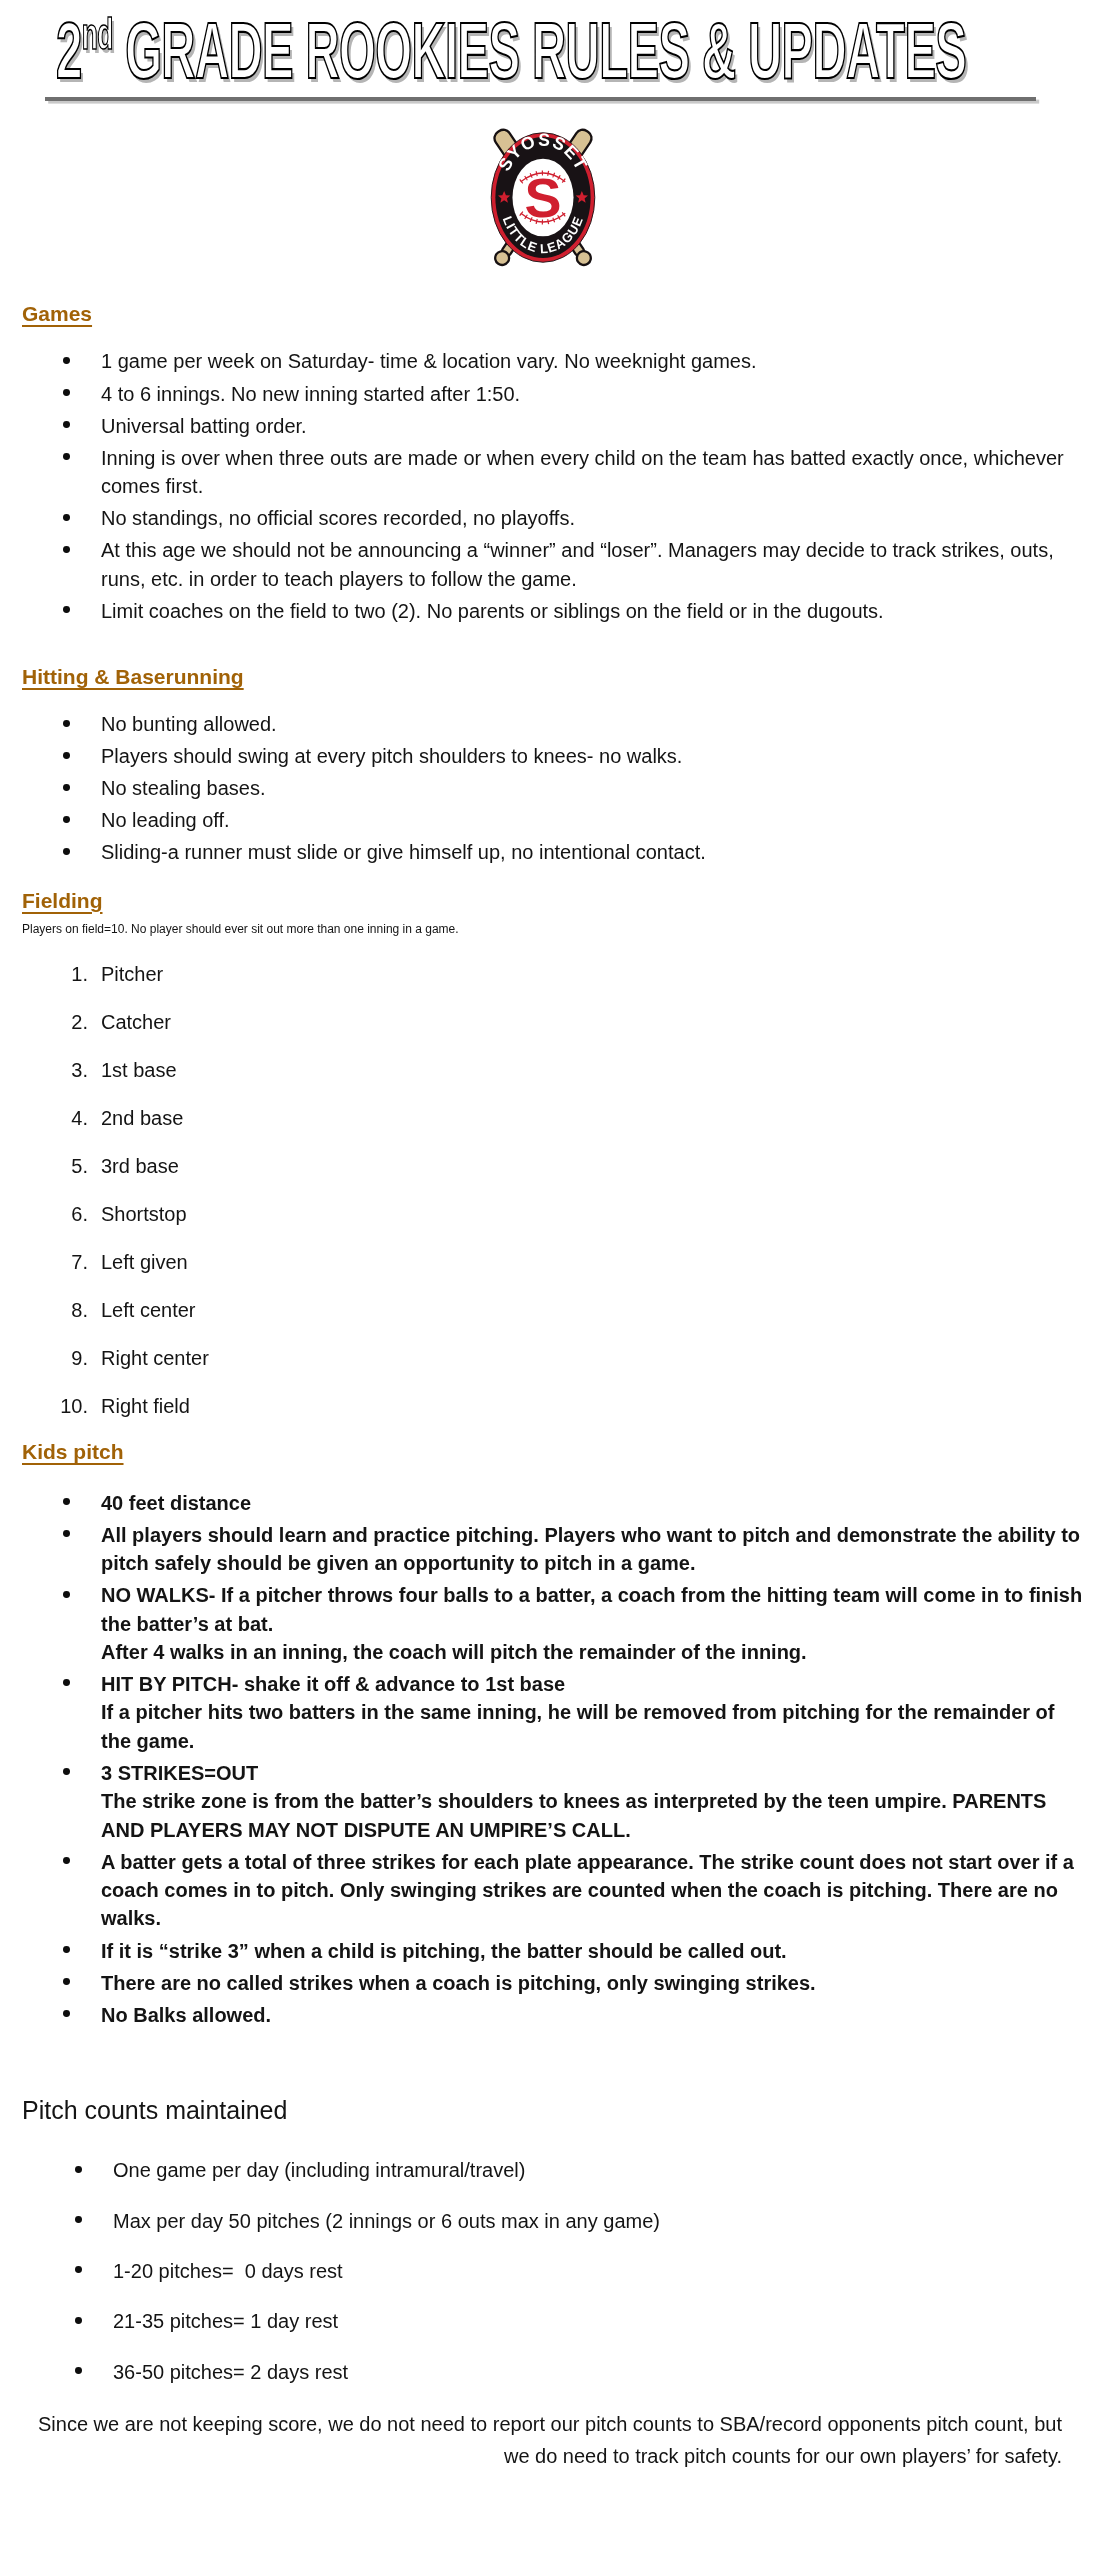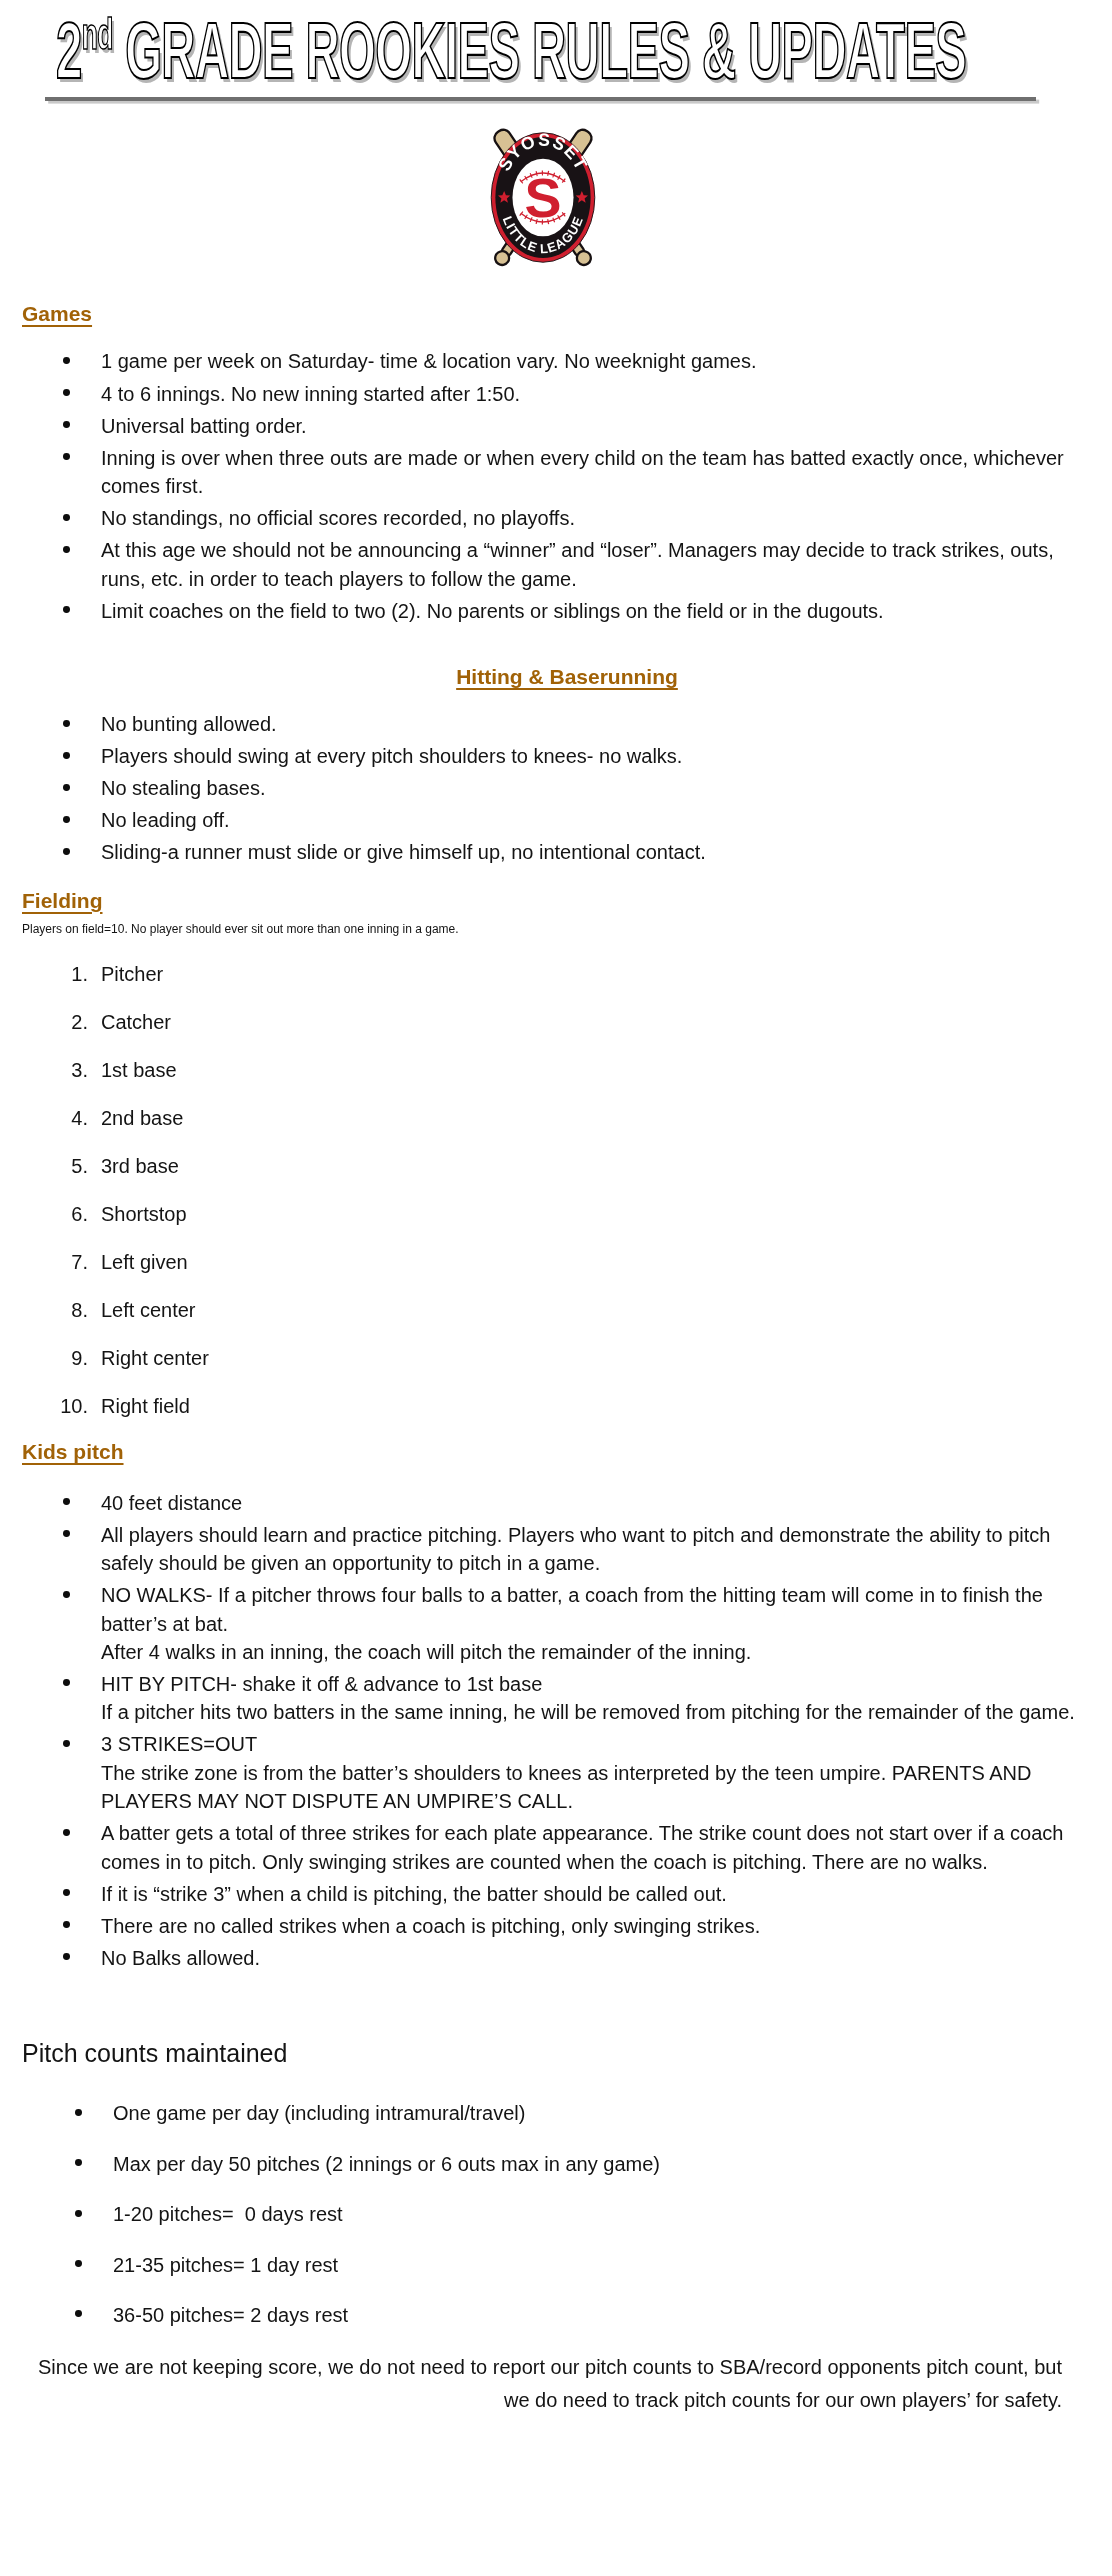--- a/index.html
+++ b/index.html
@@ -50,21 +50,21 @@
   h2 {
     margin:0 0 0 22px;
     font-size:21px;
     font-weight:700;
     color:#a16207;
     text-decoration:underline;
     text-decoration-thickness:1.6px;
     text-underline-offset:3.7px;
   }
   section.games   h2 { margin-top:21px; }
-  section.hitting h2 { margin-top:40px;text-align:center; }
+  section.hitting h2 { margin-top:40px; }
   section.fielding h2 { margin-top:22px; }
   section.kids    h2 { margin-top:9.5px; }
   .intro { font-size:12px; margin:8.5px 32px 0 22px; line-height:1.42; }
   .plain-heading { font-size:25px; margin:64px 0 18px 22px; line-height:1.42; }
   
   ul.bullets { list-style:none; margin:21px 0 0 0; padding:0; }
   ul.bullets li {
     position:relative;
     padding:0 28px 0 101px;
     font-size:20px;
@@ -74,21 +74,21 @@
   ul.bullets li::before {
     content:"";
     position:absolute;
     left:63px;
     top:9.5px;
     width:6.9px;
     height:6.9px;
     border-radius:50%;
     background:#0d0d0d;
   }
-  section.kids ul.bullets { margin-top:24.4px; }
+  section.kids ul.bullets { margin-top:24.4px;font-weight:bold; }
   .cont { margin:0; }
   
   ol.numbered { list-style:none; margin:22px 0 0 0; padding:0; }
   ol.numbered li {
     position:relative;
     padding:0 32px 0 101px;
     font-size:20px;
     line-height:1.42;
     margin-bottom:19.6px;
   }

